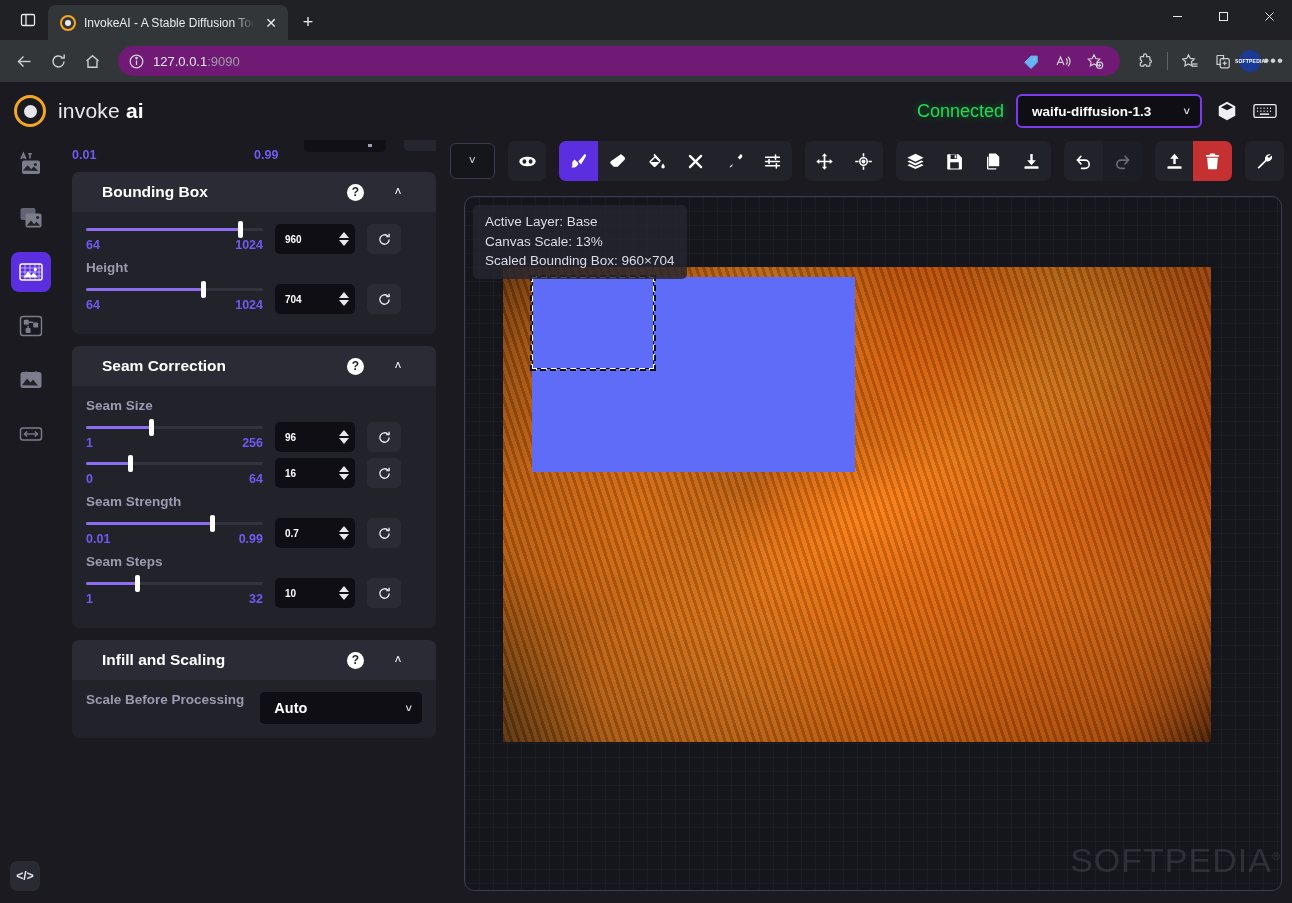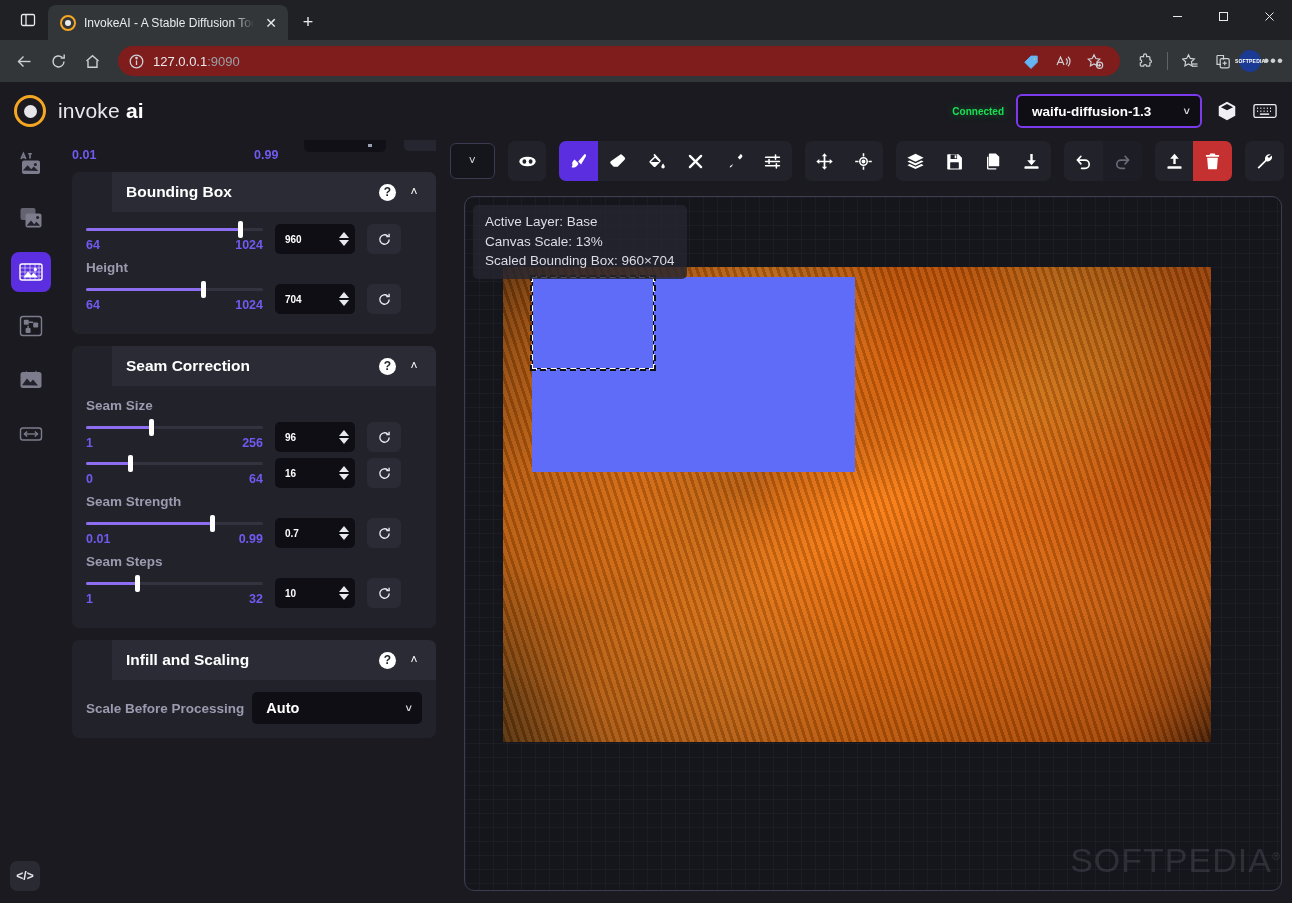--- a/index.html
+++ b/index.html
@@ -49,21 +49,21 @@
     color: #e8eaed; font-size: 18px; border-radius: 4px;
   }
   .wincontrols { position: absolute; right: 0; top: 0; display: flex; height: 40px; }
   .wc { width: 46px; height: 32px; display:flex; align-items:center; justify-content:center; color:#e8eaed; }
   .wc svg { width: 11px; height: 11px; }
 
   .navbar { height: 42px; background: #323639; display: flex; align-items: center; padding: 0 8px; gap: 2px; }
   .navbtn { width: 32px; height: 32px; display:flex; align-items:center; justify-content:center; color:#cdd1d4; border-radius:50%; }
   .navbtn svg { width: 17px; height: 17px; }
   .omnibox {
-    flex: 1 1 auto; height: 30px; background: #7f1d1d; border-radius: 15px;
+    flex: 1 1 auto; height: 30px; background: #701a75; border-radius: 15px;
     display: flex; align-items: center; padding: 0 10px; margin: 0 8px;
     gap: 8px; min-width: 0;
   }
   .omnibox .info { width: 17px; height: 17px; color: #cdd1d4; flex: 0 0 17px; }
   .urltext { font-size: 13px; color: #e8eaed; white-space: nowrap; }
   .urltext .dim { color: #9aa0a6; }
   .tbicons { display: flex; align-items: center; gap: 2px; }
   .tbi { width: 30px; height: 30px; display:flex; align-items:center; justify-content:center; color:#cdd1d4; border-radius: 4px; }
   .tbi svg { width: 17px; height: 17px; }
   .omnibox-right { display: flex; align-items: center; gap: 2px; margin-left: auto; }
@@ -78,21 +78,21 @@
   
   .app { position: absolute; left: 0; top: 82px; width: 1292px; height: 821px; background: #1a1a20; }
 
   .app-header { height: 58px; display: flex; align-items: center; padding: 0 14px; }
   .logo { display: flex; align-items: center; gap: 12px; }
   .logo-mark { width: 32px; height: 32px; border: 3px solid #f5a623; border-radius: 50%; display:flex; align-items:center; justify-content:center; }
   .logo-mark i { width: 13px; height: 13px; border-radius: 50%; background: #e6e6ea; display:block; }
   .logo-text { font-size: 21px; color: #e8e8ee; letter-spacing: .2px; }
   .logo-text b { color: #fff; }
   .header-right { margin-left: auto; display: flex; align-items: center; gap: 12px; }
-  .status-connected { color: #19e052; font-size: 10px; font-weight: bold; text-shadow: 0 0 8px rgba(25,224,82,.45); }
+  .status-connected { color: #19e052; font-size: 18px; font-weight: normal; text-shadow: 0 0 8px rgba(25,224,82,.45); }
   .model-select {
     height: 34px; min-width: 186px; background: #0e0e14;
     border: 2px solid #7c3aed; border-radius: 6px;
     display: flex; align-items: center; justify-content: space-between;
     padding: 0 10px 0 14px; gap: 10px;
     color: #fff; font-size: 13.5px; font-weight: bold;
   }
   .model-select .chev { color: #d8d8e0; font-size: 11px; }
   .hdr-icon { width: 26px; height: 26px; color: #f0f0f4; display:flex; align-items:center; justify-content:center; }
   .hdr-icon svg { width: 24px; height: 22px; }
@@ -124,21 +124,21 @@
   .cut-slider { height: 32px; position: relative; }
   .cut-min { position: absolute; left: 0; top: 8px; color: #6f5bf0; font-size: 12.5px; font-weight: bold; }
   .cut-max { position: absolute; left: 182px; top: 8px; color: #6f5bf0; font-size: 12.5px; font-weight: bold; }
   .cut-box1 { position: absolute; left: 232px; top: 0; width: 82px; height: 12px; background: #101016; border-radius: 0 0 5px 5px; }
   .cut-box1 i { position:absolute; right: 14px; top: 4px; width: 4px; height: 3px; background:#9aa0b0; display:block; }
   .cut-box2 { position: absolute; left: 332px; top: 0; width: 36px; height: 11px; background: #262630; border-radius: 0 0 5px 5px; }
 
   .panel { background: #22222b; border-radius: 7px; margin-bottom: 12px; overflow: hidden; }
   .panel-head {
     height: 40px; background: #2b2b36; display: flex; align-items: center;
-    padding: 0 14px; gap: 10px; margin-left: 40px;
+    padding: 0 30px; gap: 26px;
   }
   .panel-title { color: #ffffff; font-size: 15.5px; font-weight: bold; flex: 1 1 auto; }
   .help-icon {
     width: 17px; height: 17px; border-radius: 50%; background: #fff; color: #22222b;
     font-size: 12px; font-weight: bold; display:flex; align-items:center; justify-content:center;
     line-height: 1;
   }
   .collapse-icon { color: #fff; font-size: 12px; width: 16px; text-align: center; }
   .panel-body { padding: 12px 14px 14px 14px; }
 
@@ -163,21 +163,21 @@
   .stepper { display: flex; flex-direction: column; gap: 2px; }
   .stepper i { display: block; width: 0; height: 0; border-left: 5px solid transparent; border-right: 5px solid transparent; }
   .stepper .up { border-bottom: 6px solid #e8e8f0; }
   .stepper .dn { border-top: 6px solid #e8e8f0; }
   .resetbtn {
     width: 34px; height: 30px; background: #2b2b36; border-radius: 6px;
     display: flex; align-items: center; justify-content: center; color: #e8e8f0;
   }
   .resetbtn svg { width: 15px; height: 15px; }
 
-  .infill-row { display: flex; align-items: center; gap: 8px; }
+  .infill-row { display: flex; gap: 16px; }
   .infill-label { color: #9b9bb0; font-size: 13.5px; font-weight: bold; }
   .infill-select {
     flex: 1 1 auto; height: 32px; background: #0e0e14; border-radius: 5px;
     display: flex; align-items: center; justify-content: space-between;
     padding: 0 10px 0 14px; color: #fff; font-size: 14.5px; font-weight: bold;
   }
   .infill-select .chev { color: #d8d8e0; font-size: 11px; }
 
   
   .canvas-area { position: absolute; left: 450px; top: 58px; right: 8px; bottom: 12px; }

